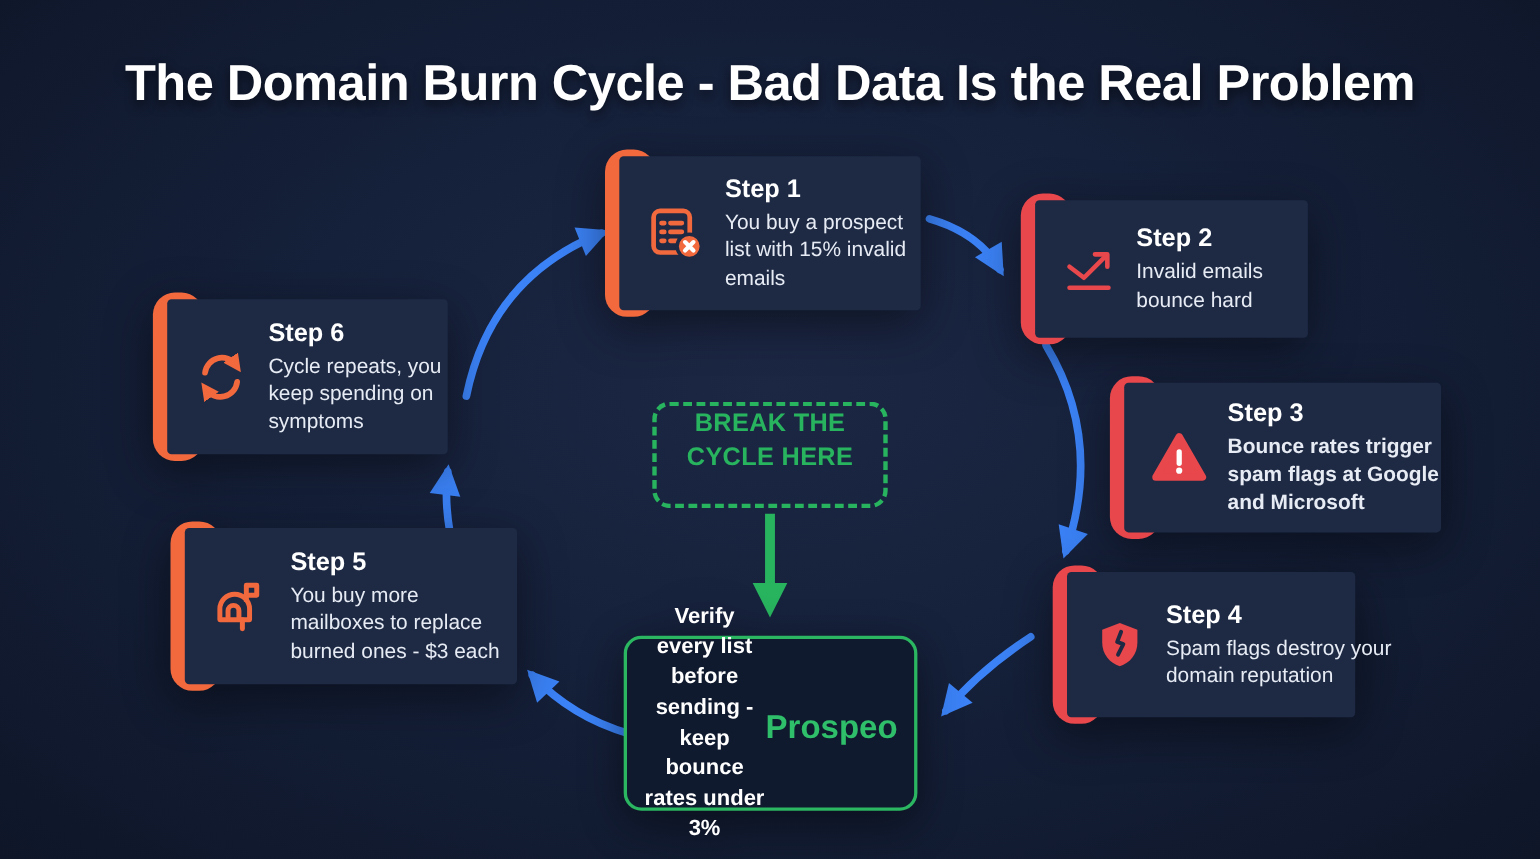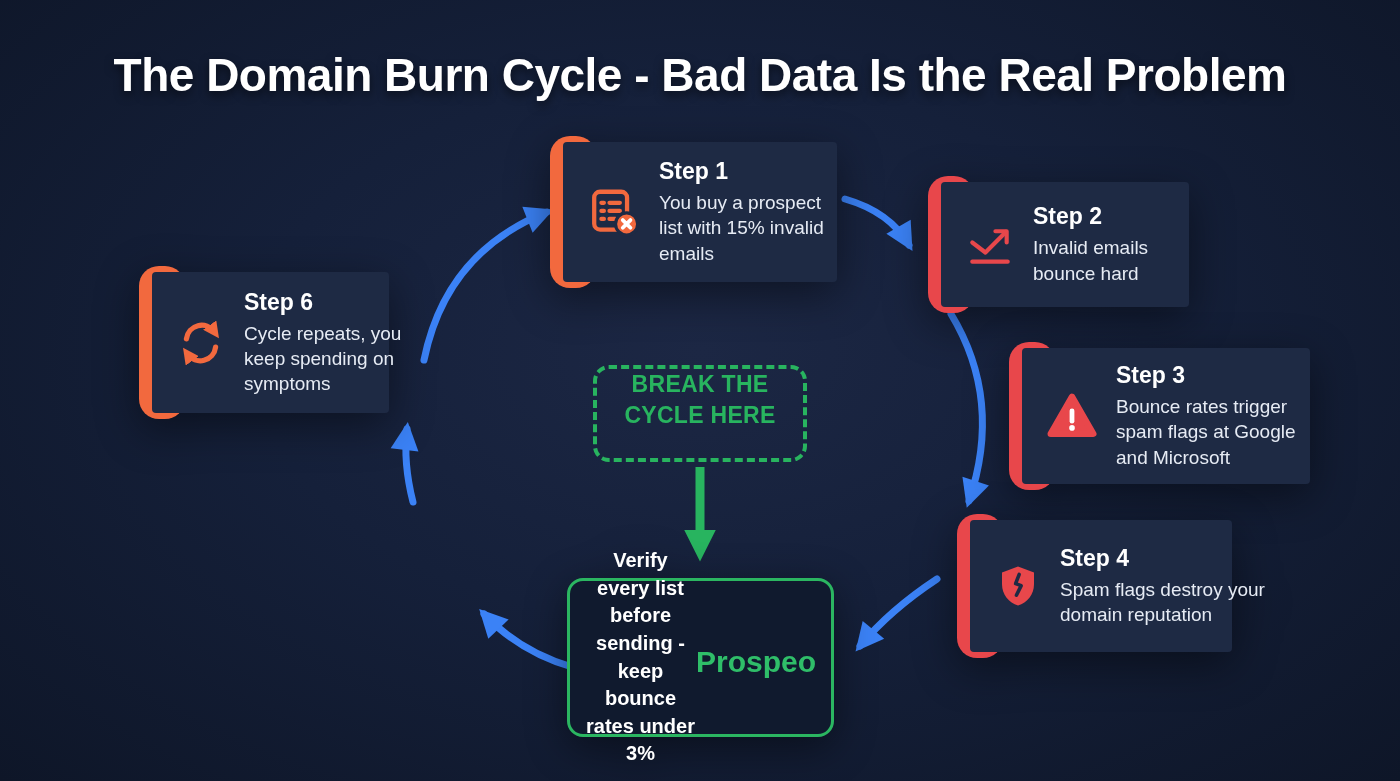--- a/index.html
+++ b/index.html
@@ -24,23 +24,23 @@
     display:flex;align-items:center;gap:18px;padding-left:24px;
   }
   .icon{flex:0 0 auto;}
   .step-label{font-size:23px;font-weight:800;color:#ffffff;margin-bottom:5px;}
   .step-text{font-size:19px;color:#e6ebf4;line-height:1.32;}
   .c1{left:563px;top:142px;width:274px;height:140px;}
   .c2{left:941px;top:182px;width:248px;height:125px;}
   .c3{left:1022px;top:348px;width:288px;height:136px;}
   .c4{left:970px;top:520px;width:262px;height:132px;}
   .c5{left:168px;top:480px;width:302px;height:142px;}
-  .c6{left:152px;top:272px;width:237px;height:141px;}
+  .c6{left:152px;top:272px;width:255px;height:141px;}
   .c1 .step-text{width:188px;} .c2 .step-text{width:150px;}
-  .c3 .step-text{width:196px;} .c4 .step-text{width:208px;}
+  .c3 .step-text{width:196px;font-weight:bold;} .c4 .step-text{width:208px;}
   .c5 .step-text{width:205px;} .c6 .step-text{width:172px;}
   .break-box{
     position:absolute;z-index:1;left:593px;top:365px;width:214px;height:97px;
     box-sizing:border-box;border:4px dashed #28b45f;border-radius:16px;
     display:flex;align-items:flex-start;justify-content:center;text-align:center;
   }
   .break-label{color:#28b45f;font-weight:800;font-size:23px;line-height:1.35;letter-spacing:0.3px;width:160px;}
   .solution{
     position:absolute;z-index:1;left:567px;top:578px;width:267px;height:159px;
     box-sizing:border-box;border:3.5px solid #2bb661;border-radius:16px;
@@ -128,20 +128,35 @@
         <path d="M12 2.2 L20 5.2 L20 11 C20 16.4 16.6 20.3 12 21.8 C7.4 20.3 4 16.4 4 11 L4 5.2 Z" fill="#e8474b"></path>
         <path d="M12.6 6.2 L10.8 10.8 L13.6 11.8 L11.2 16.6" fill="none" stroke="#1e2a44" stroke-width="1.8" stroke-linecap="round" stroke-linejoin="round"></path>
       </svg>
       <div>
         <div class="step-label">Step 4</div>
         <div class="step-text">Spam flags destroy your domain reputation</div>
       </div>
     </div>
   </div>
 
+  <div class="card c5">
+    <div class="accent acc-orange"></div>
+    <div class="surface">
+      <svg class="icon" viewBox="0 0 24 24" width="54" height="54">
+        <path d="M3.5 17.5 L3.5 13.2 A6 6 0 0 1 15.5 13.2 L15.5 17.5 Z" fill="none" stroke="#f2693e" stroke-width="2" stroke-linejoin="round"></path>
+        <path d="M6.8 17.5 L6.8 13.9 A2.2 2.2 0 0 1 11.2 13.9 L11.2 17.5" fill="none" stroke="#f2693e" stroke-width="2" stroke-linejoin="round"></path>
+        <path d="M14.2 10.2 L14.2 3.6 L18.4 3.6 L18.4 7.6 L14.2 7.6" fill="none" stroke="#f2693e" stroke-width="2" stroke-linejoin="round"></path>
+        <path d="M12.6 17.5 L12.6 21.2" stroke="#f2693e" stroke-width="2" stroke-linecap="round"></path>
+      </svg>
+      <div>
+        <div class="step-label">Step 5</div>
+        <div class="step-text">You buy more mailboxes to replace burned ones - $3 each</div>
+      </div>
+    </div>
+  </div>
 
   <div class="card c6">
     <div class="accent acc-orange"></div>
     <div class="surface">
       <svg class="icon" viewBox="0 0 24 24" width="50" height="50">
         <defs>
           <marker id="mo" viewBox="0 0 10 10" refX="5" refY="5" markerWidth="3.1" markerHeight="3.1" orient="auto">
             <path d="M0 0 L10 5 L0 10 Z" fill="#f2693e"></path>
           </marker>
         </defs>

